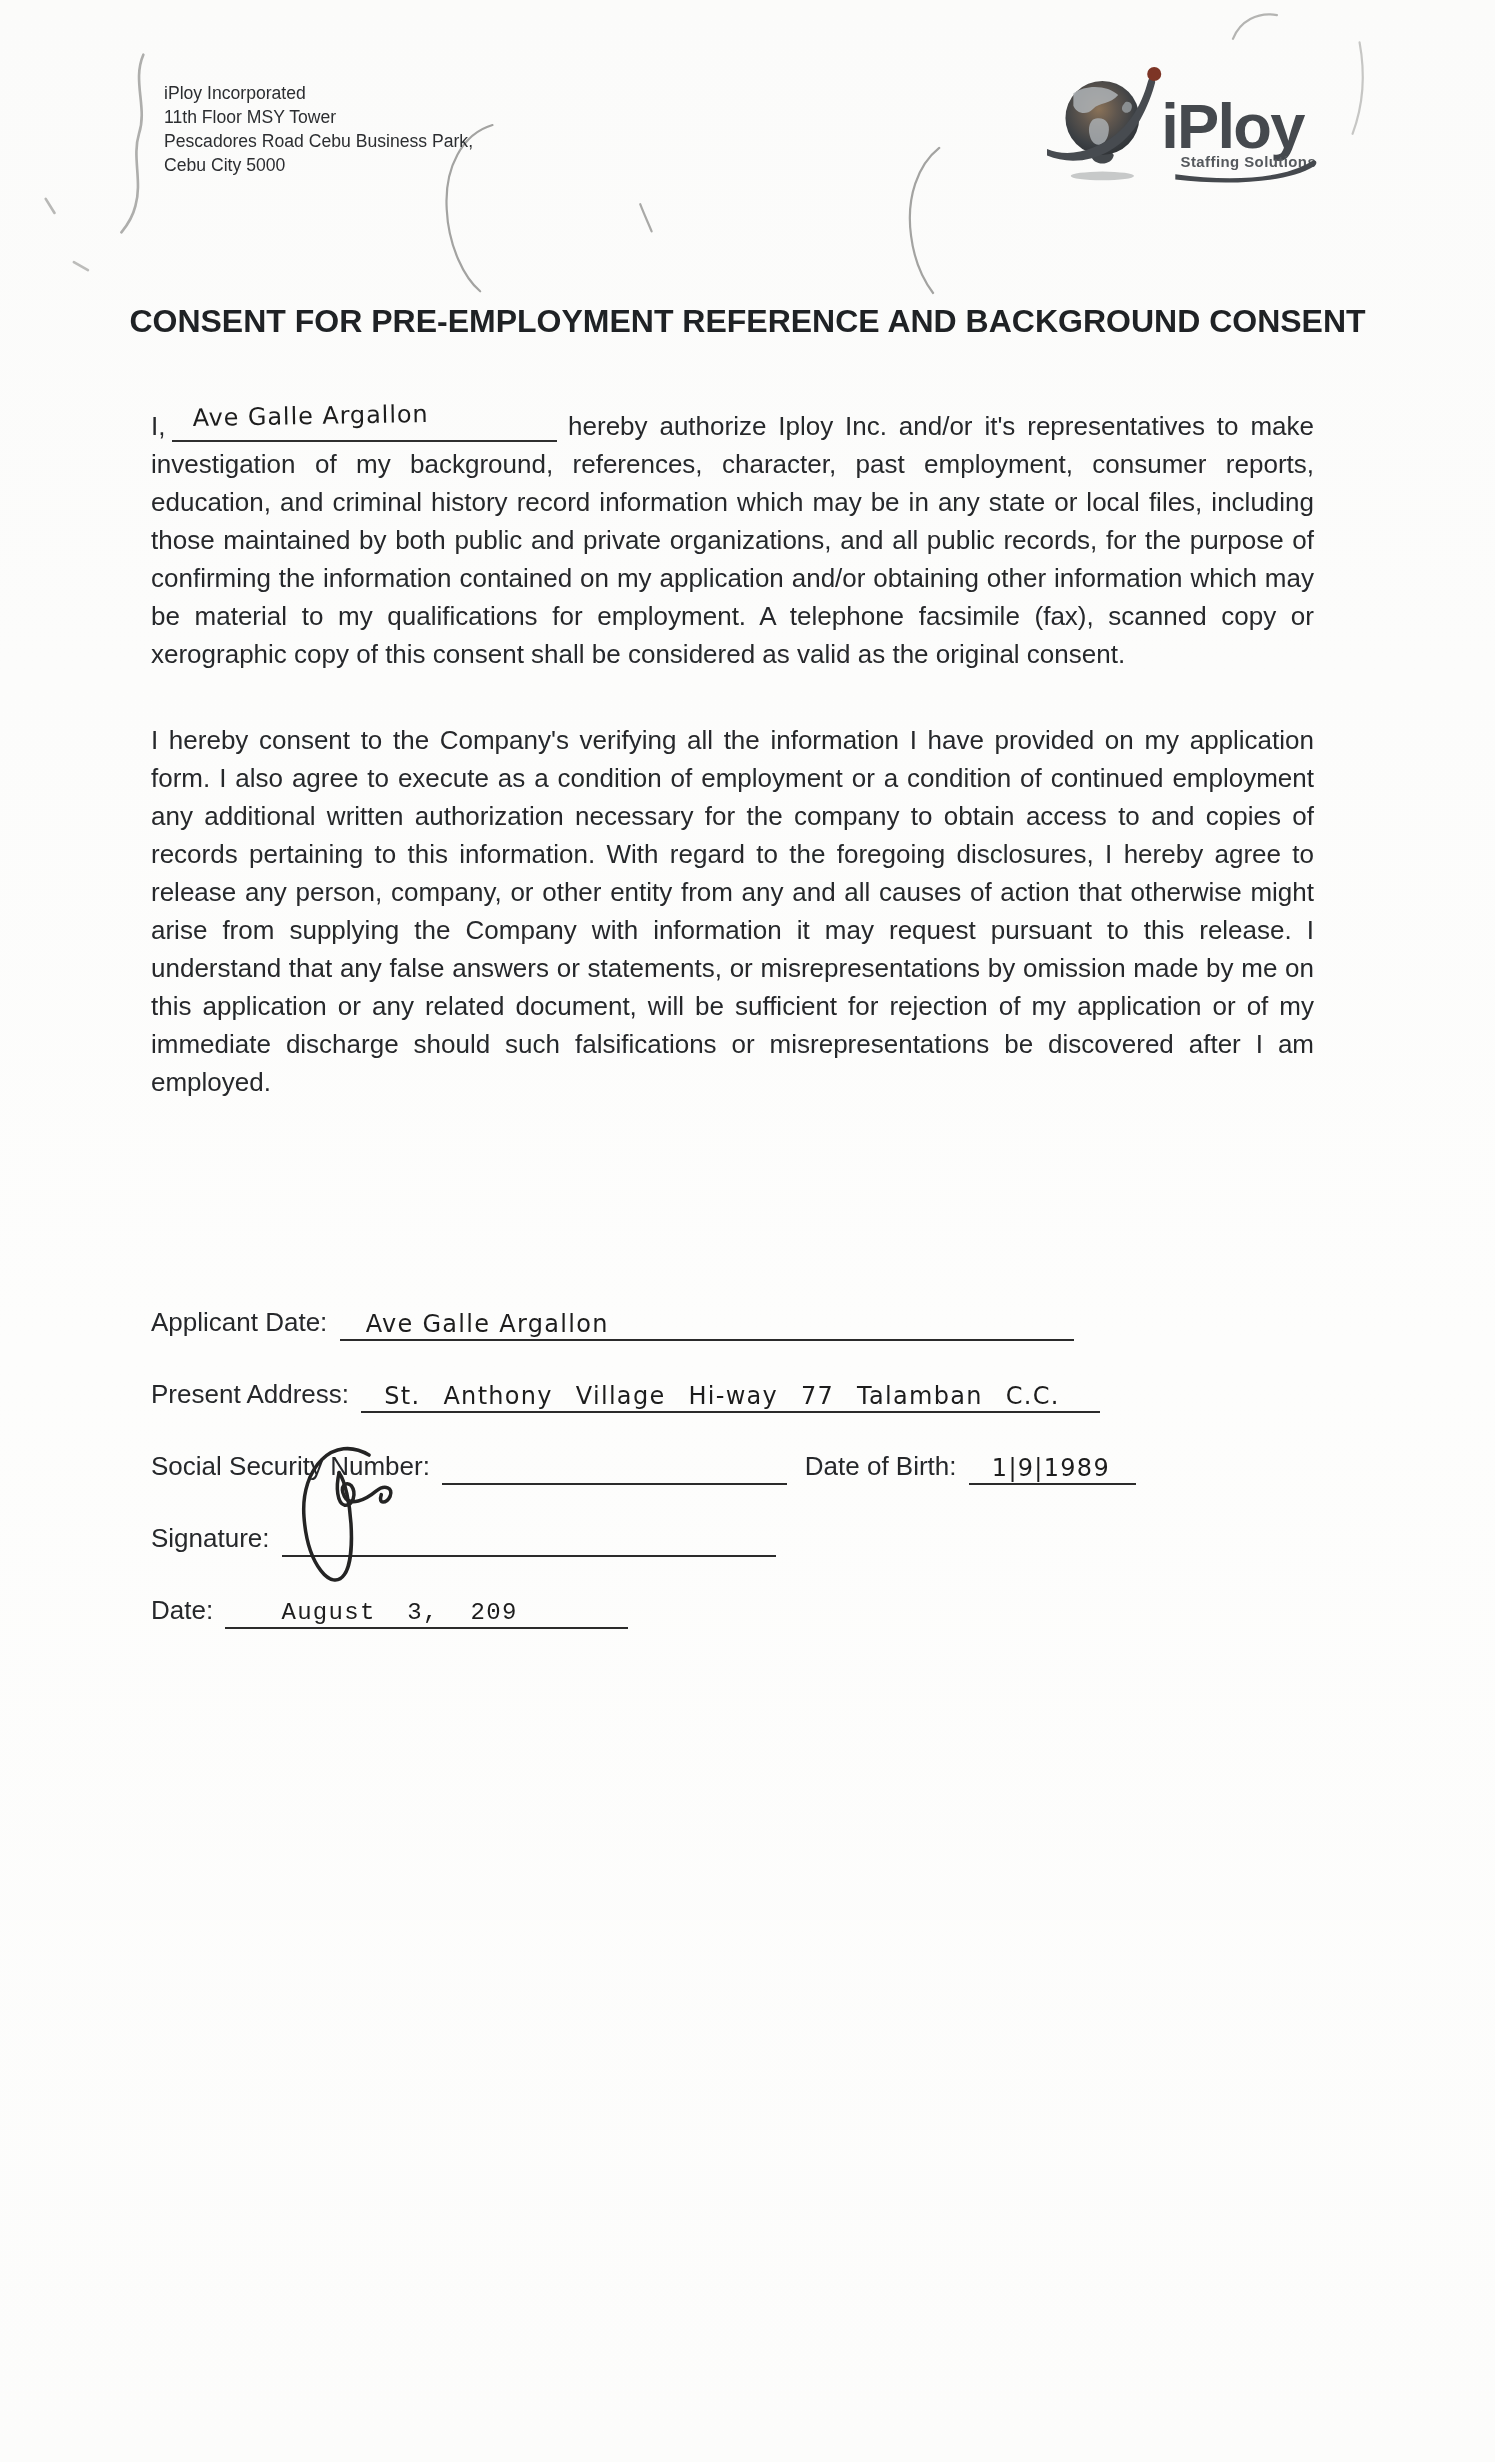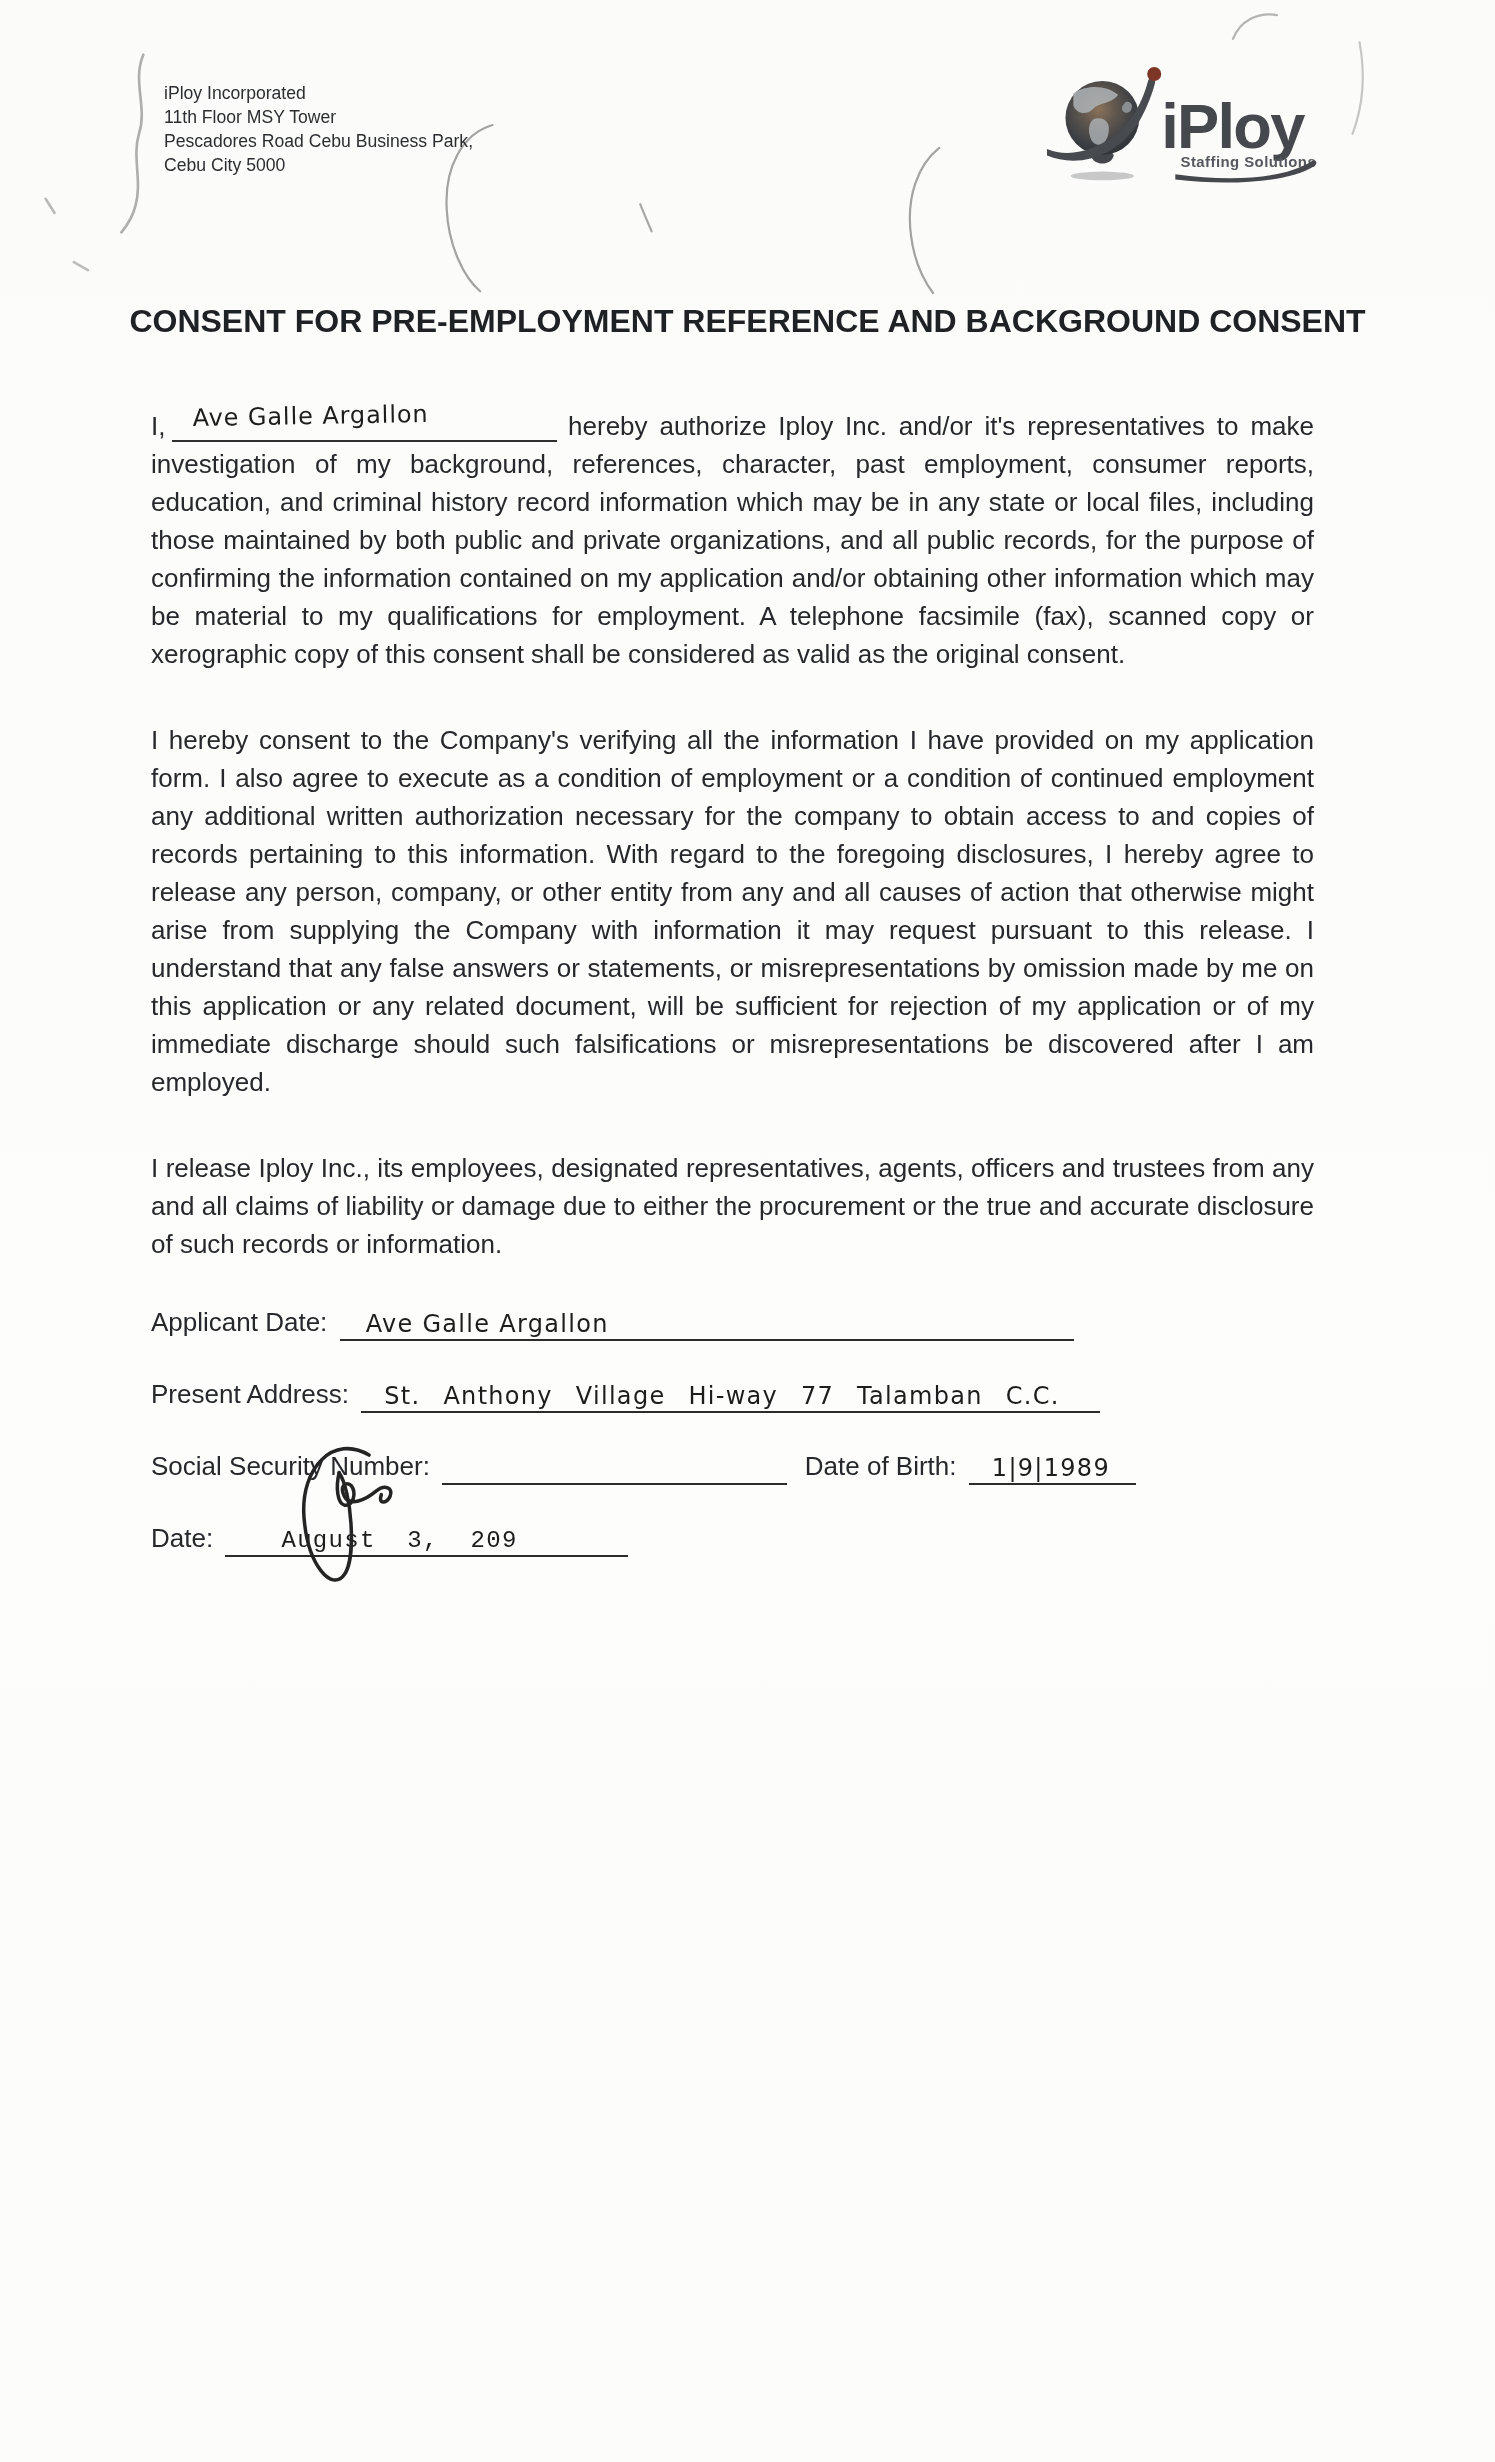--- a/index.html
+++ b/index.html
@@ -92,21 +92,20 @@
     </svg>
   </div>
 
   <div class="doc-title">CONSENT FOR PRE-EMPLOYMENT REFERENCE AND BACKGROUND CONSENT</div>
 
   <div class="body-copy">
     <p>
       <span>I,</span><span class="name-slot"><span class="hand">Ave Galle Argallon</span></span><span>hereby authorize Iploy Inc. and/or it's representatives to make investigation of my background, references, character, past employment, consumer reports, education, and criminal history record information which may be in any state or local files, including those maintained by both public and private organizations, and all public records, for the purpose of confirming the information contained on my application and/or obtaining other information which may be material to my qualifications for employment.  A telephone facsimile (fax), scanned copy or xerographic copy of this consent shall be considered as valid as the original consent.</span>
     </p>
     <p>I hereby consent to the Company's verifying all the information I have provided on my application form.  I also agree to execute as a condition of employment or a condition of continued employment any additional written authorization necessary for the company to obtain access to and copies of records pertaining to this information.  With regard to the foregoing disclosures, I hereby agree to release any person, company, or other entity from any and all causes of action that otherwise might arise from supplying the Company with information it may request pursuant to this release.  I understand that any false answers or statements, or misrepresentations by omission made by me on this application or any related document, will be sufficient for rejection of my application or of my immediate discharge should such falsifications or misrepresentations be discovered after I am employed.</p>
-    <p>I release Iploy Inc., its employees, designated representatives, agents, officers and trustees from any and all claims of liability or damage due to either the procurement or the true and accurate disclosure of such records or information.</p>
   </div>
 
   <div class="fields">
 
     <div class="frow">
       <span class="flabel">Applicant Date:</span>
       <span class="wline line-name">
         <span class="hand hand-name">Ave Galle Argallon</span>
       </span>
     </div>
@@ -122,20 +121,24 @@
       <span class="flabel">Social Security Number:</span>
       <span class="wline line-ssn">
         <span class="hand"></span>
       </span>
       <span class="flabel dob-label">Date of Birth:</span>
       <span class="wline line-dob">
         <span class="hand hand-dob">1|9|1989</span>
       </span>
     </div>
 
+    <div class="frow">
+      <span class="flabel">Signature:</span>
+      <span class="wline line-sig"></span>
+    </div>
 
     <div class="frow">
       <span class="flabel">Date:</span>
       <span class="wline line-date">
         <span class="hand hand-date hand-spread">August 3, 209</span>
       </span>
     </div>
 
     <svg class="sig-svg" width="176" height="167" viewBox="0 0 200 190">
       <path d="M100,16 C60,-8 22,30 26,86 C30,142 58,172 72,152 C86,132 80,56 66,36" fill="none" stroke="#242424" stroke-width="4" stroke-linecap="round"></path>

